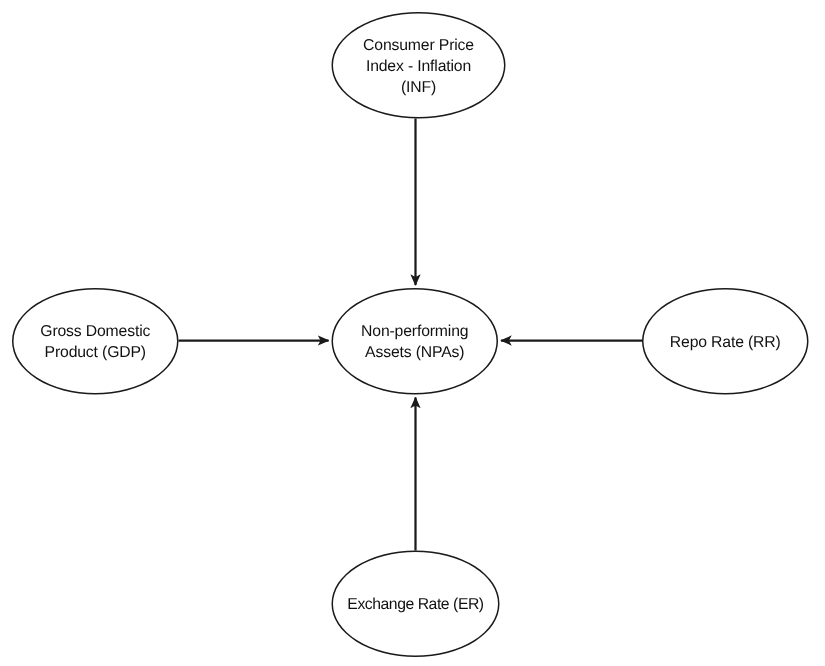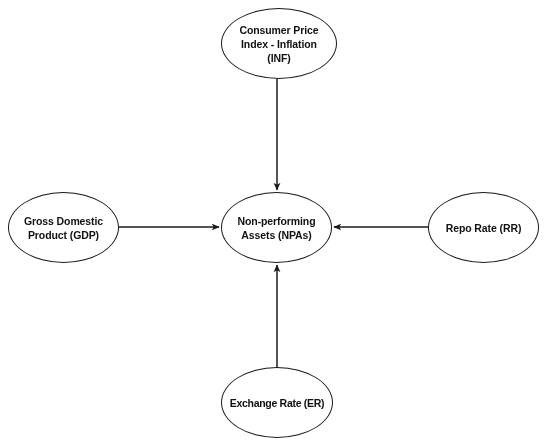--- a/index.html
+++ b/index.html
@@ -29,21 +29,21 @@
     border-radius: 50%;
     background: #ffffff;
     display: flex;
     align-items: center;
     justify-content: center;
     z-index: 2;
   }
   .node-label {
     text-align: center;
     font-size: 10.5px;
-    font-weight: bold;
+    font-weight: normal;
     line-height: 14px;
     color: #111111;
     letter-spacing: -0.1px;
     white-space: pre-line;
     padding: 0 2px;
   }
   #node-inf   { left: 221px; top: 8px;   width: 116px; height: 71px; }
   #node-gdp   { left: 8px;   top: 192px; width: 111px; height: 71px; }
   #node-npa   { left: 221px; top: 192px; width: 111px; height: 71px; }
   #node-rr    { left: 428px; top: 192px; width: 111px; height: 71px; }

